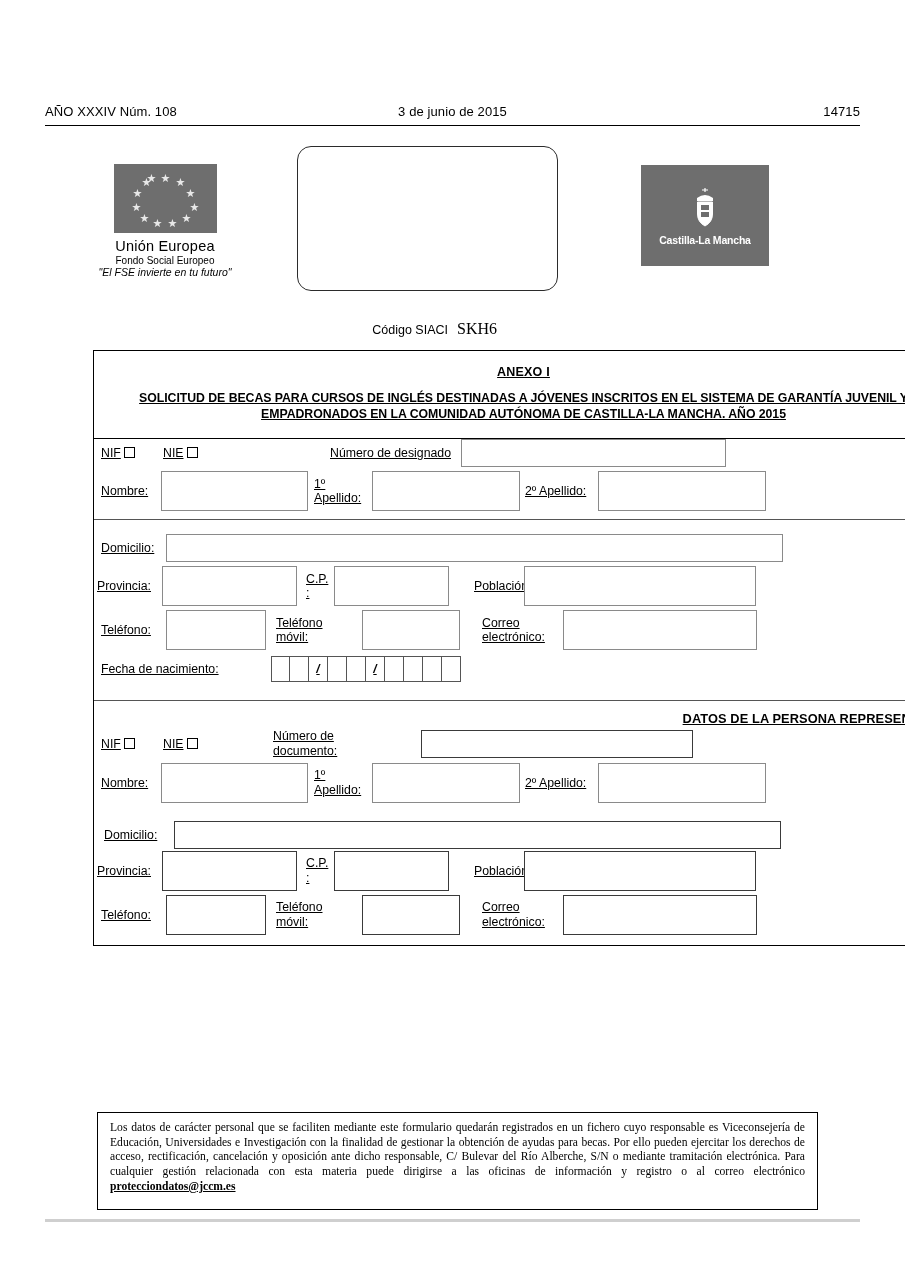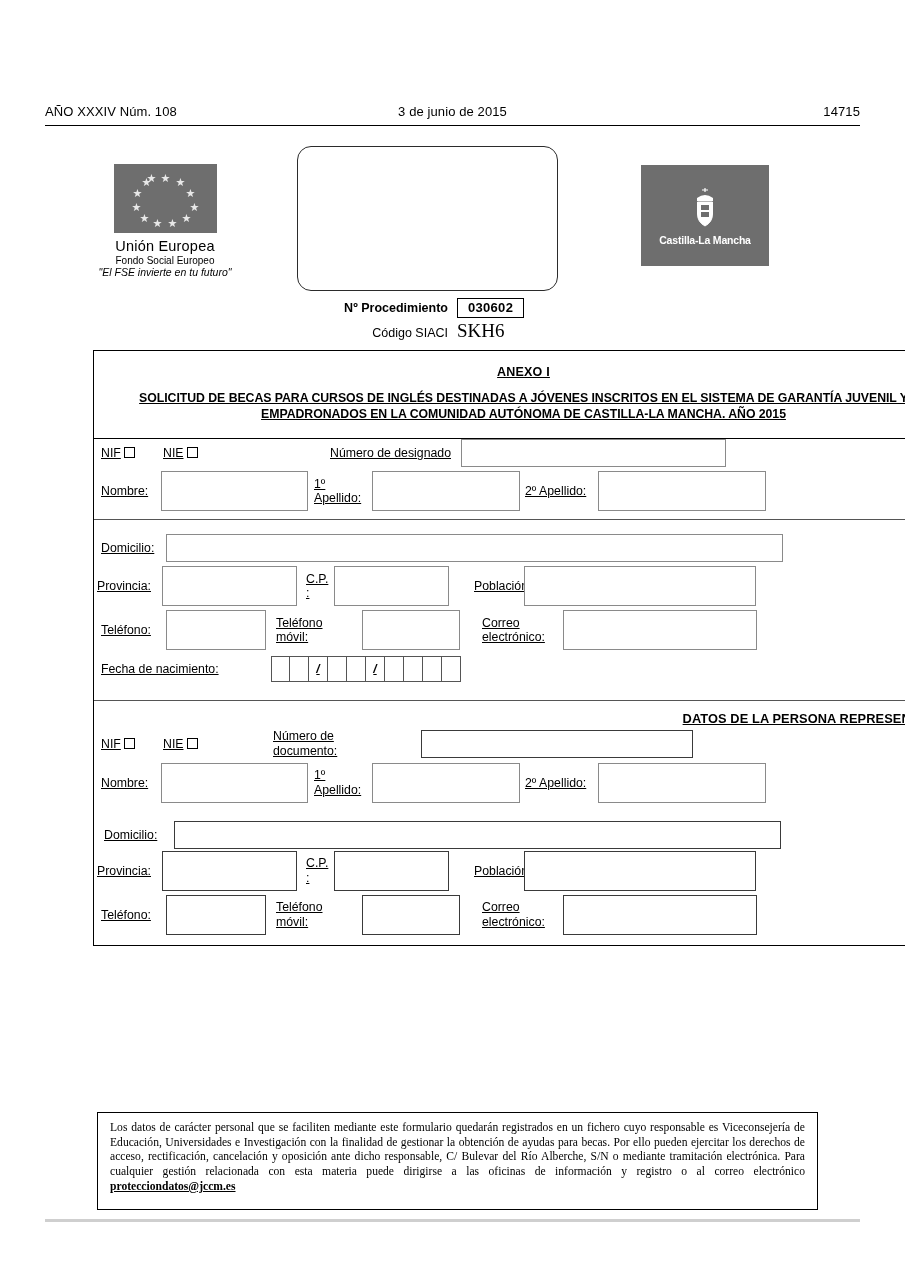--- a/index.html
+++ b/index.html
@@ -60,21 +60,21 @@
   .proc-label { font-weight: bold; width: 160px; text-align: right; padding-right: 9px; }
   .proc-value {
     border: 1.4px solid #000; font-weight: bold; font-size: 13px;
     padding: 1px 10px 2px; letter-spacing: .3px;
   }
   .siaci-row {
     position: absolute; left: 297px; top: 320px; width: 300px;
     display: flex; align-items: baseline; font-size: 12.5px;
   }
   .siaci-label { width: 160px; text-align: right; padding-right: 9px; }
-  .siaci-value { font-family: "Liberation Serif", serif; font-size: 19px; }
+  .siaci-value { font-family: "Liberation Serif", serif; font-size: 16px; }
 
   
   .form-table {
     position: absolute; left: 93px; top: 350px; width: 861px;
     border: 1.5px solid #000; border-top: 1.5px solid #000; text-decoration: underline;
   }
   .sec { border-bottom: 1.4px solid #555; padding: 0; position: relative; }
   .sec:last-child { border-bottom: none; }
 
   .title-sec { padding: 14px 16px 16px; text-align: center; border-bottom: 1.5px solid #000;}
@@ -172,24 +172,20 @@
         <path d="M15 2 L15 6 M12 4 L18 4" stroke="#fff" stroke-width="1.2" fill="none"></path>
         <path d="M7 12 q8 -6 16 0 l0 3 l-16 0 z" fill="#fff"></path>
         <path d="M7.5 16 h15 v12 q0 8 -7.5 12 q-7.5 -4 -7.5 -12 z" fill="#fff" stroke="#fff" stroke-width="1"></path>
         <rect x="11" y="19" width="8" height="5" fill="#6e6e6e"></rect>
         <rect x="11" y="26" width="8" height="5" fill="#6e6e6e"></rect>
       </svg>
     </div>
     <div class="clm-word">Castilla-La Mancha</div>
   </div>
 
-  <div class="proc-row">
-    <span class="proc-label">Nº Procedimiento</span>
-    <span class="proc-value">030602</span>
-  </div>
   <div class="siaci-row">
     <span class="siaci-label">Código SIACI</span>
     <span class="siaci-value">SKH6</span>
   </div>
 
   <div class="form-table">
 
     <div class="title-sec">
       <div class="anexo">ANEXO I</div>
       <div class="anexo-sub">SOLICITUD DE BECAS PARA CURSOS DE INGLÉS DESTINADAS A JÓVENES INSCRITOS EN EL SISTEMA DE GARANTÍA JUVENIL Y EMPADRONADOS EN LA COMUNIDAD AUTÓNOMA DE CASTILLA-LA MANCHA. AÑO 2015</div>

